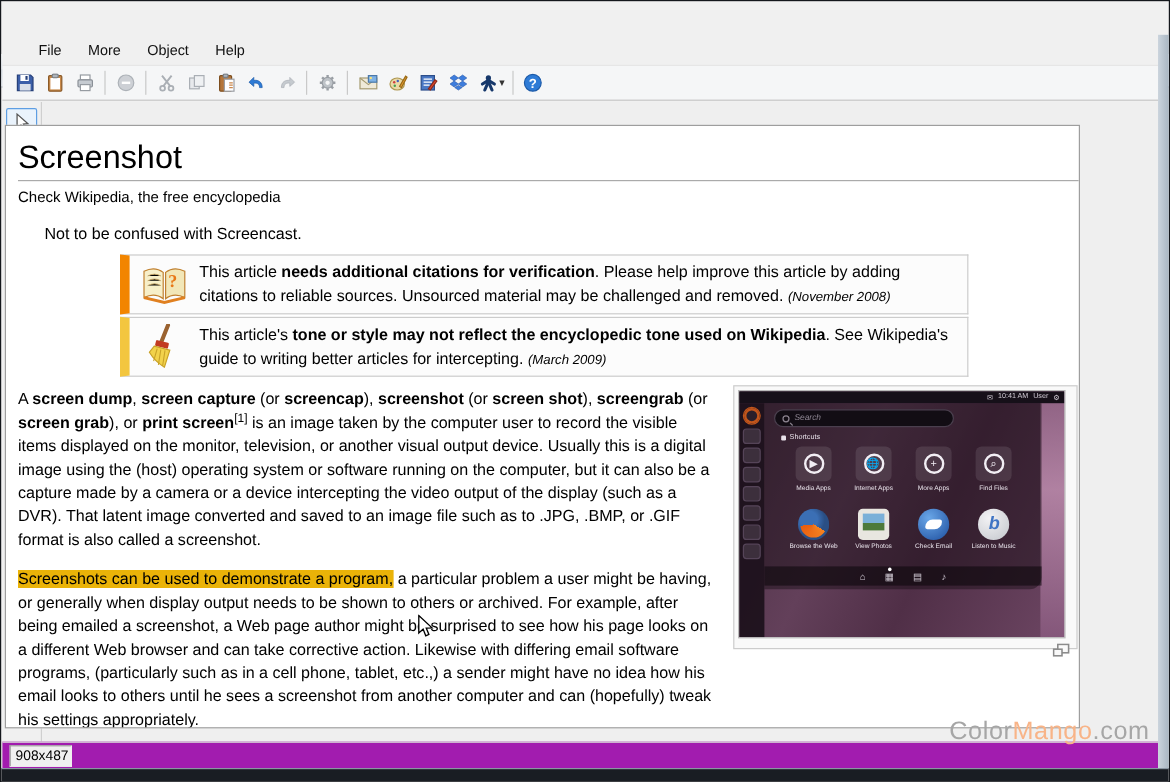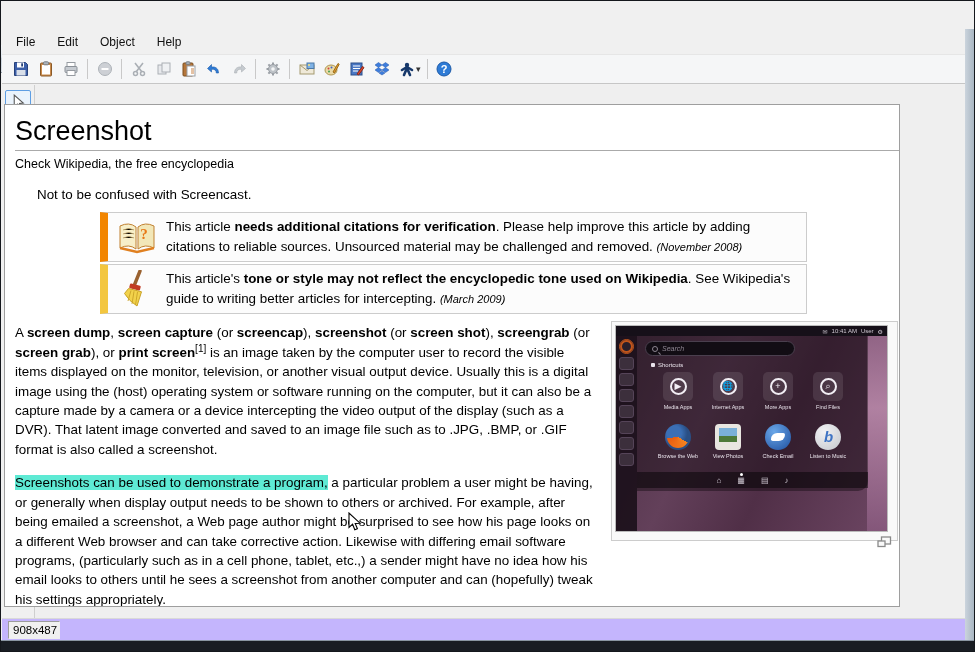--- a/index.html
+++ b/index.html
@@ -12,21 +12,21 @@
     border-bottom:1px solid #9AA3AC;display:flex;align-items:center;padding:0 6px;margin-top:44px;}
   .app-icon{width:17px;height:17px;background:#23282D;border-radius:2px;margin-right:7px;display:flex;align-items:center;justify-content:center;flex:0 0 auto;}
   .title-text{font-size:12px;color:#111;flex:1;}
   .win-controls{display:flex;border:1px solid #8E959C;border-radius:4px;overflow:hidden;margin-right:18px;}
   .win-btn{width:30px;height:19px;background:linear-gradient(#FDFEFE,#E9EDF1 45%,#D4DAE0 50%,#E2E7EC);
     display:flex;align-items:center;justify-content:center;border-right:1px solid #9BA2A9;cursor:default;}
   .win-btn:last-child{border-right:none;}
 
   
   .menubar{position:absolute;top:28px;left:1px;right:9px;height:26px;background:#F0F0F0;
-    display:flex;align-items:center;padding-left:4px;border-bottom:1px solid #E6E6E6;}
+    display:flex;align-items:center;padding-left:20px;border-bottom:1px solid #E6E6E6;}
   .menu-item{font-size:12px;color:#111;padding:4px 10px;margin-right:2px;}
 
   
   .toolbar{position:absolute;top:54px;left:1px;right:9px;height:29px;background:#F5F6F7;
     border-bottom:1px solid #C6C6C6;display:flex;align-items:center;padding-left:6px;}
   .tbtn{width:25px;height:24px;display:flex;align-items:center;justify-content:center;border-radius:2px;}
   .tbtn.disabled{opacity:.95;}
   .tsep{width:1px;height:20px;background:#C9C9C9;margin:0 4px;}
   .caret{font-size:9px;color:#333;margin-left:-3px;margin-right:2px;}
 
@@ -46,21 +46,21 @@
   .wiki .hatnote{font-size:13.4px;margin:0 0 10px 22px;}
   .notice{display:flex;align-items:center;gap:9px;width:707px;margin:0 0 2px 85px;background:#FCFCFC;
     border:1px solid #CCC;border-left:8px solid #F28500;padding:4px 9px;font-size:13.4px;line-height:1.5;}
   .notice.tone{border-left-color:#F3C63F;}
   .notice .nicon{flex:0 0 40px;display:flex;justify-content:center;}
   .flowwrap{margin-top:9px;}
   .figure{float:right;width:287px;margin:-2px 1px 10px 14px;border:1px solid #CCC;background:#F9F9F9;padding:3px;}
   .para{width:588px;font-size:13.4px;line-height:19.4px;margin:0 0 14px 0;}
   .b{font-weight:bold;}
   .i{}
-  .hl{background:#5eead4;}
+  .hl{background:#eab308;}
   .sm{font-size:11px;font-style:italic;}
   sup{font-size:10px;line-height:0;}
 
   
   .ubuntu{position:relative;width:273px;height:207px;border:1px solid #BBB;overflow:hidden;
     background:linear-gradient(115deg,#4a2f43 0%,#63405a 35%,#502f47 60%,#6d4663 100%);}
   .ub-rightband{position:absolute;right:0;top:0;width:20px;height:100%;
     background:linear-gradient(#9a6b8e,#c492b4 40%,#8a5b80);opacity:.8;}
   .ub-topbar{position:absolute;top:0;left:0;right:0;height:10px;background:#161019;color:#cfc8d2;
     font-size:6px;display:flex;align-items:center;justify-content:flex-end;gap:4px;padding:0 4px;}
@@ -91,21 +91,21 @@
   .ball.banshee{background:radial-gradient(circle at 35% 30%,#f2f2f4,#c3c6cc);position:relative;}
   .ball.banshee::after{content:"b";position:absolute;left:9px;top:4px;color:#3f74c4;font-size:15px;font-weight:bold;font-style:italic;}
   .ub-dock{position:absolute;left:21px;top:146px;width:231px;height:16px;background:rgba(10,5,10,.55);
     display:flex;align-items:center;justify-content:center;gap:16px;color:#cfc8d2;font-size:8px;}
   .ub-dock .dot{position:absolute;top:1px;left:103px;width:3px;height:3px;border-radius:50%;background:#fff;}
 
   .caption{font-size:12.3px;line-height:1.28;padding:4px 2px 1px 2px;position:relative;}
   .magnify{position:absolute;right:2px;top:4px;}
 
   
-  .statusbar{position:absolute;left:1px;right:9px;bottom:11px;height:22px;background:#c4b5fd;border-top:1px solid #D9D9D9;}
+  .statusbar{position:absolute;left:1px;right:9px;bottom:11px;height:22px;background:#a21caf;border-top:1px solid #D9D9D9;}
   .spanel{position:absolute;top:2px;height:18px;background:#F0F0F0;border:1px solid;border-color:#9D9D9D #EFEFEF #EFEFEF #9D9D9D;
     font-size:11.5px;color:#000;display:flex;align-items:center;padding:0 4px;white-space:nowrap;overflow:hidden;}
   .spanel.size{left:6px;width:52px;}
   .spanel.msg{left:61px;width:242px;}
 
   .frame-right{position:absolute;top:28px;right:0;width:9px;bottom:11px;background:linear-gradient(90deg,#CBD4DD,#A9B6C2);}
   .frame-bottom{position:absolute;left:0;right:0;bottom:0;height:11px;background:#191D23;border-top:1px solid #8A96A2;}
 
   .watermark{position:absolute;right:16px;top:597px;font-size:21px;color:#A6A6A6;z-index:40;letter-spacing:.5px;}
   .watermark .mango{color:#F8B488;}
@@ -139,21 +139,21 @@
       <span class="win-btn">
         <svg width="12" height="10" viewBox="0 0 12 10">
             <path d="M2 1 L10 9 M10 1 L2 9" stroke="#6E757C" stroke-width="2"></path>
           </svg>
       </span>
     </span>
   </div>
 
   <div class="menubar">
     <span class="menu-item">File</span>
-    <span class="menu-item">Edit</span>
+    <span class="menu-item">More</span>
     <span class="menu-item">Object</span>
     <span class="menu-item">Help</span>
   </div>
 
   <div class="toolbar">
     <span class="tbtn">
       <svg width="16" height="16" viewBox="0 0 16 16">
           <path d="M1.5 1.5 h11 l2 2 v11 h-13 z" fill="#3B5EA8" stroke="#27417A"></path>
           <rect x="4" y="1.5" width="7" height="5" fill="#fff"></rect>
           <rect x="8.2" y="2.3" width="1.8" height="3.2" fill="#27417A"></rect>
@@ -519,20 +519,21 @@
     </div>
   </div>
 
   <div class="statusbar">
     <span class="spanel size">908x487</span>
   </div>
 
   <div class="frame-right"></div>
   <div class="frame-bottom"></div>
 
+  <div class="watermark"><span>Color</span><span class="mango">Mango</span><span>.com</span></div>
 
   <div class="mouse-cursor">
     <svg width="14" height="20" viewBox="0 0 14 20">
         <path d="M1 1 L1 15.5 L4.6 12.2 L6.8 17.8 L9.4 16.7 L7.2 11.4 L12 11.2 Z" fill="#fff" stroke="#000" stroke-width="1.1"></path>
       </svg>
   </div>
 
 </div>
 
 </body></html>

